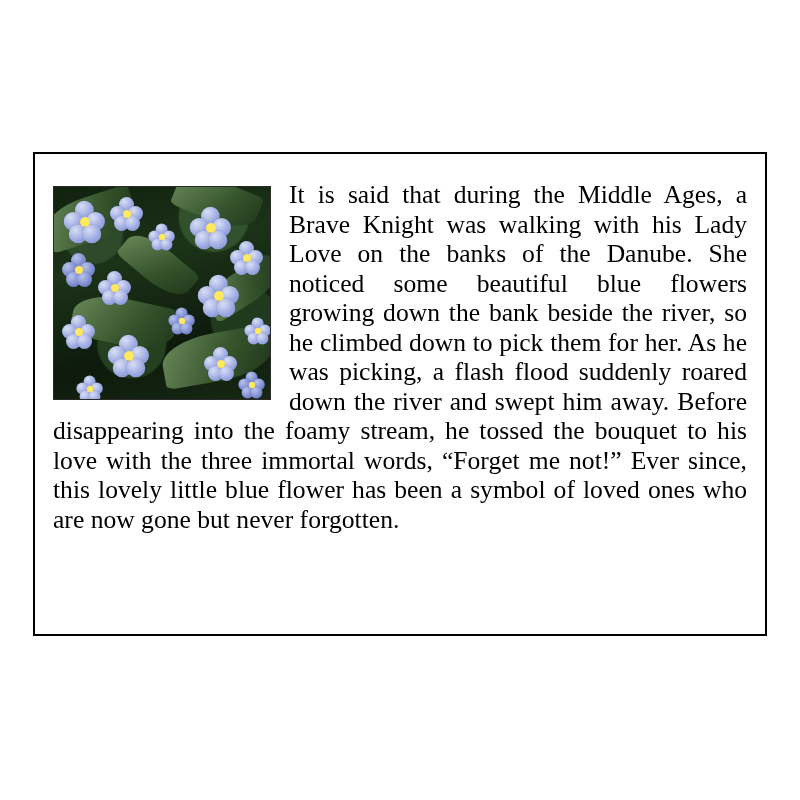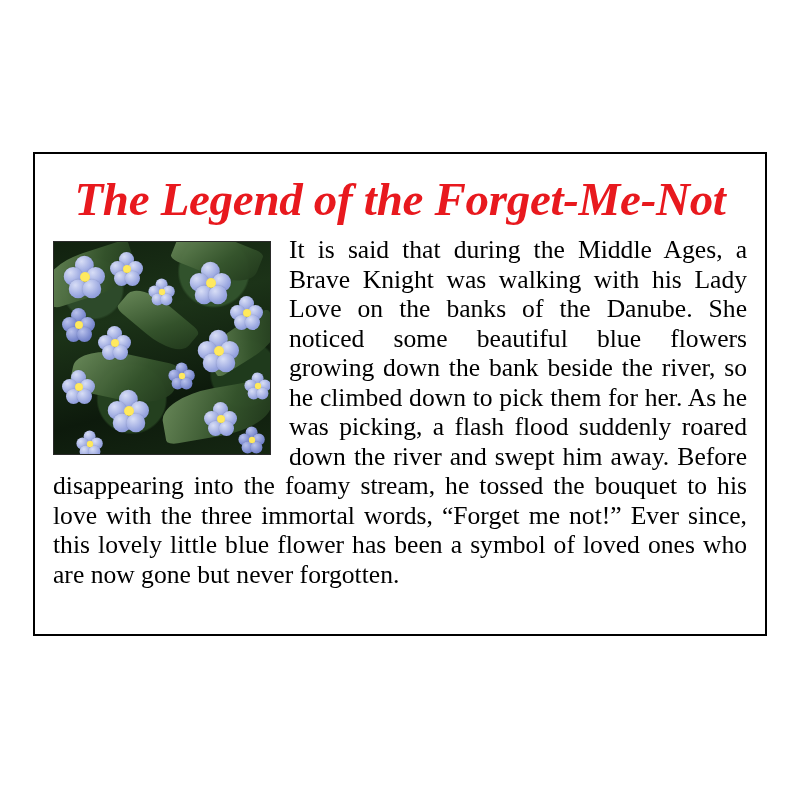--- a/index.html
+++ b/index.html
@@ -125,21 +125,20 @@
   .flower.dk i { background: radial-gradient(circle at 35% 30%, #b9c2ec, #7b8ace 60%, #5d6dbd); }
 </style>
 </head>
 <body>
 
 <div id="stage">
 
   <div class="card">
     <div class="card-inner">
 
-      <div class="title">The Legend of the Forget-Me-Not</div>
 
       <div class="body-text">
 
         <div class="photo">
 
           <span class="leaf" style="left:-10px; top:10px; width:92px; height:44px; transform:rotate(-18deg);"></span>
           <span class="leaf" style="left:120px; top:-6px; width:86px; height:40px; transform:rotate(22deg);"></span>
           <span class="leaf" style="left:18px; top:112px; width:104px; height:46px; transform:rotate(12deg);"></span>
           <span class="leaf" style="left:108px; top:146px; width:110px; height:48px; transform:rotate(-10deg);"></span>
           <span class="leaf" style="left:64px; top:60px; width:80px; height:36px; transform:rotate(40deg);"></span>

